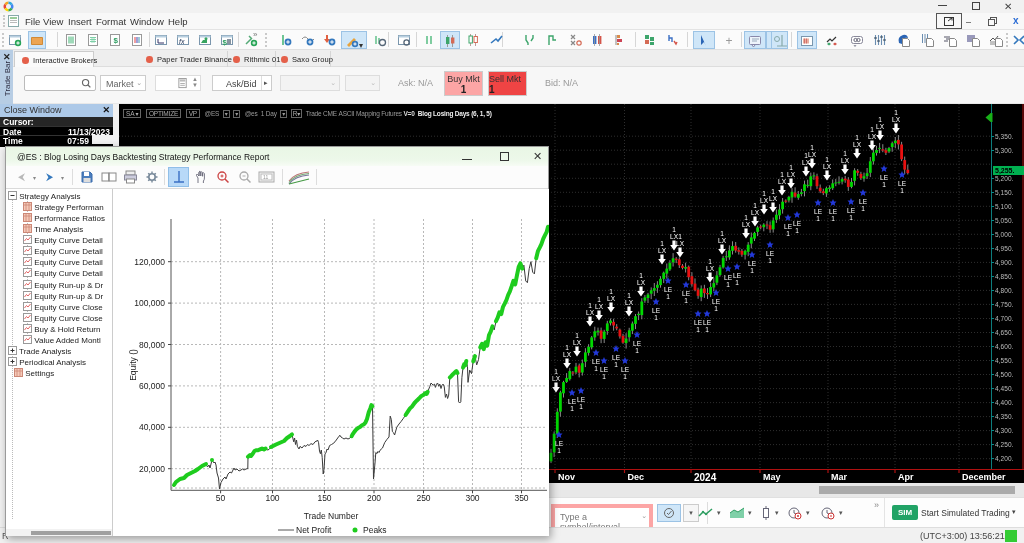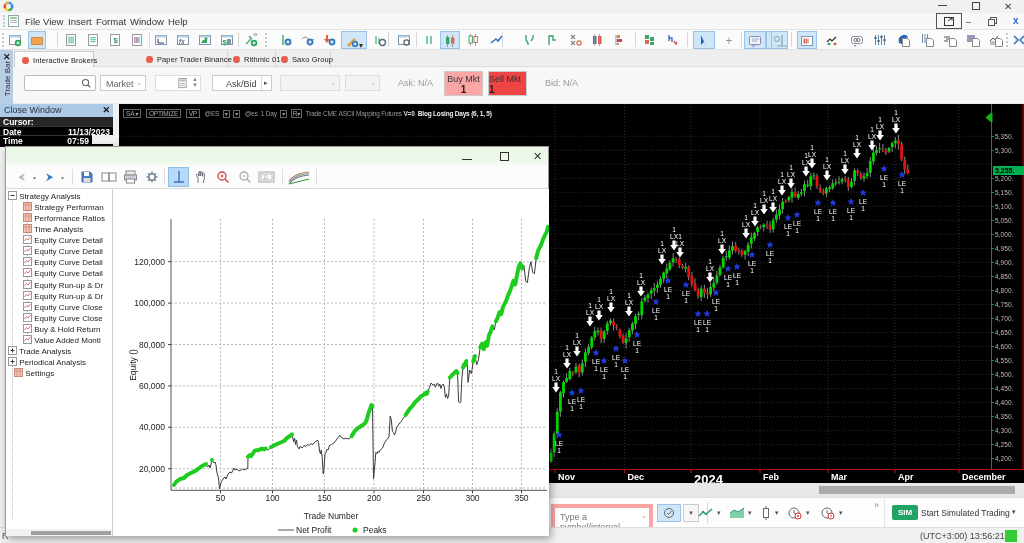--- a/index.html
+++ b/index.html
@@ -778,22 +778,22 @@
 <div class="plab" style="top:309px">4,350.</div>
 <div class="plab" style="top:323px">4,300.</div>
 <div class="plab" style="top:337px">4,250.</div>
 <div class="plab" style="top:351px">4,200.</div>
 <div style="position:absolute;left:874px;top:62px;width:34px;height:9px;background:#00b050;color:#000;font-size:7px;font-weight:bold;line-height:9px;padding-left:2px">5,255.</div>
 <svg style="position:absolute;left:863px;top:9px" width="14" height="9" viewBox="0 0 16 10">
       <path d="M8 1 L15 9 H1 Z" fill="#18b018" transform="rotate(-90 8 5)"></path>
     </svg>
 <div style="position:absolute;left:439px;top:368px;color:#fff;font-size:9px;font-weight:bold">Nov</div>
     <div style="position:absolute;left:508.5px;top:368px;color:#fff;font-size:9px;font-weight:bold">Dec</div>
-    <div style="position:absolute;left:575px;top:368px;color:#fff;font-size:13px;font-weight:bold">2024</div>
-    <div style="position:absolute;left:644px;top:368px;color:#fff;font-size:9px;font-weight:bold">Feb</div>
+    <div style="position:absolute;left:575px;top:368px;color:#fff;font-size:10px;font-weight:bold">2024</div>
+    <div style="position:absolute;left:644px;top:368px;color:#fff;font-size:9px;font-weight:bold">May</div>
     <div style="position:absolute;left:712px;top:368px;color:#fff;font-size:9px;font-weight:bold">Mar</div>
     <div style="position:absolute;left:779px;top:368px;color:#fff;font-size:9px;font-weight:bold">Apr</div>
     <div style="position:absolute;left:843px;top:368px;color:#fff;font-size:9px;font-weight:bold">December</div>
 <div class="abs" style="left:4px;top:6px;height:11px;font-size:6.5px;color:#9a9a9a;white-space:nowrap;letter-spacing:-0.2px">
 <span style="border:1px solid #666;padding:0 2px;color:#aaa">SA <span style="font-size:6px">▾</span></span>
 <span style="border:1px solid #666;padding:0 2px;margin-left:3px;color:#aaa">OPTIMIZE</span>
 <span style="border:1px solid #666;padding:0 2px;margin-left:3px;color:#aaa">VP</span>
 <span style="margin-left:3px">@ES</span>
 <span style="border:1px solid #666;padding:0 1px;margin-left:2px;font-size:6px">▾</span>
 <span style="border:1px solid #666;padding:0 1px;margin-left:2px;font-size:6px">▾</span>
@@ -878,20 +878,21 @@
     </div>
 <div class="abs" style="left:0;top:31px;width:92px;height:9px;background:#000;color:#fff;font-weight:bold;border-top:1px solid #333">
       <span style="position:absolute;left:3px;top:0">Time</span>
       <span style="position:absolute;right:3px;top:0">07:59</span>
     </div>
 <div class="abs" style="left:0;top:40px;width:113px;height:3px;background:#000"></div>
 </div>
 
 <div class="abs" style="left:5px;top:146px;width:544px;height:390px;background:#fff;border:1px solid #9a9a9a;box-shadow:2px 3px 8px rgba(0,0,0,0.35)">
 <div class="abs" style="left:0;top:0;width:542px;height:19px;background:linear-gradient(180deg,#e9f6e5 0%,#edf8ea 70%,#f7fcf5 100%)">
+<span style="position:absolute;left:11px;top:5px;font-size:8.5px;color:#111">@ES : Blog Losing Days Backtesting Strategy Performance Report</span>
 <span style="position:absolute;left:456px;top:3px;width:10px;height:1px;border-bottom:1px solid #333;top:12px"></span>
 <span style="position:absolute;left:494px;top:5px;width:9px;height:9px;border:1px solid #333"></span>
 <span style="position:absolute;left:527px;top:3px;font-size:11px;color:#333">✕</span>
 </div>
 <div class="abs" style="left:0;top:19px;width:542px;height:23px;background:#fcfcfc;border-bottom:1px solid #dadada">
 <span class="abs" style="left:12px;top:5px;color:#b8b8b8;font-size:10px">⮜</span>
 <span class="abs" style="left:27px;top:8px;color:#888;font-size:6px">▾</span>
 <span class="abs" style="left:40px;top:5px;color:#3478bd;font-size:10px">⮞</span>
 <span class="abs" style="left:55px;top:8px;color:#888;font-size:6px">▾</span>
 <div class="abs" style="left:66px;top:3px;width:1px;height:16px;background:#ddd"></div>

